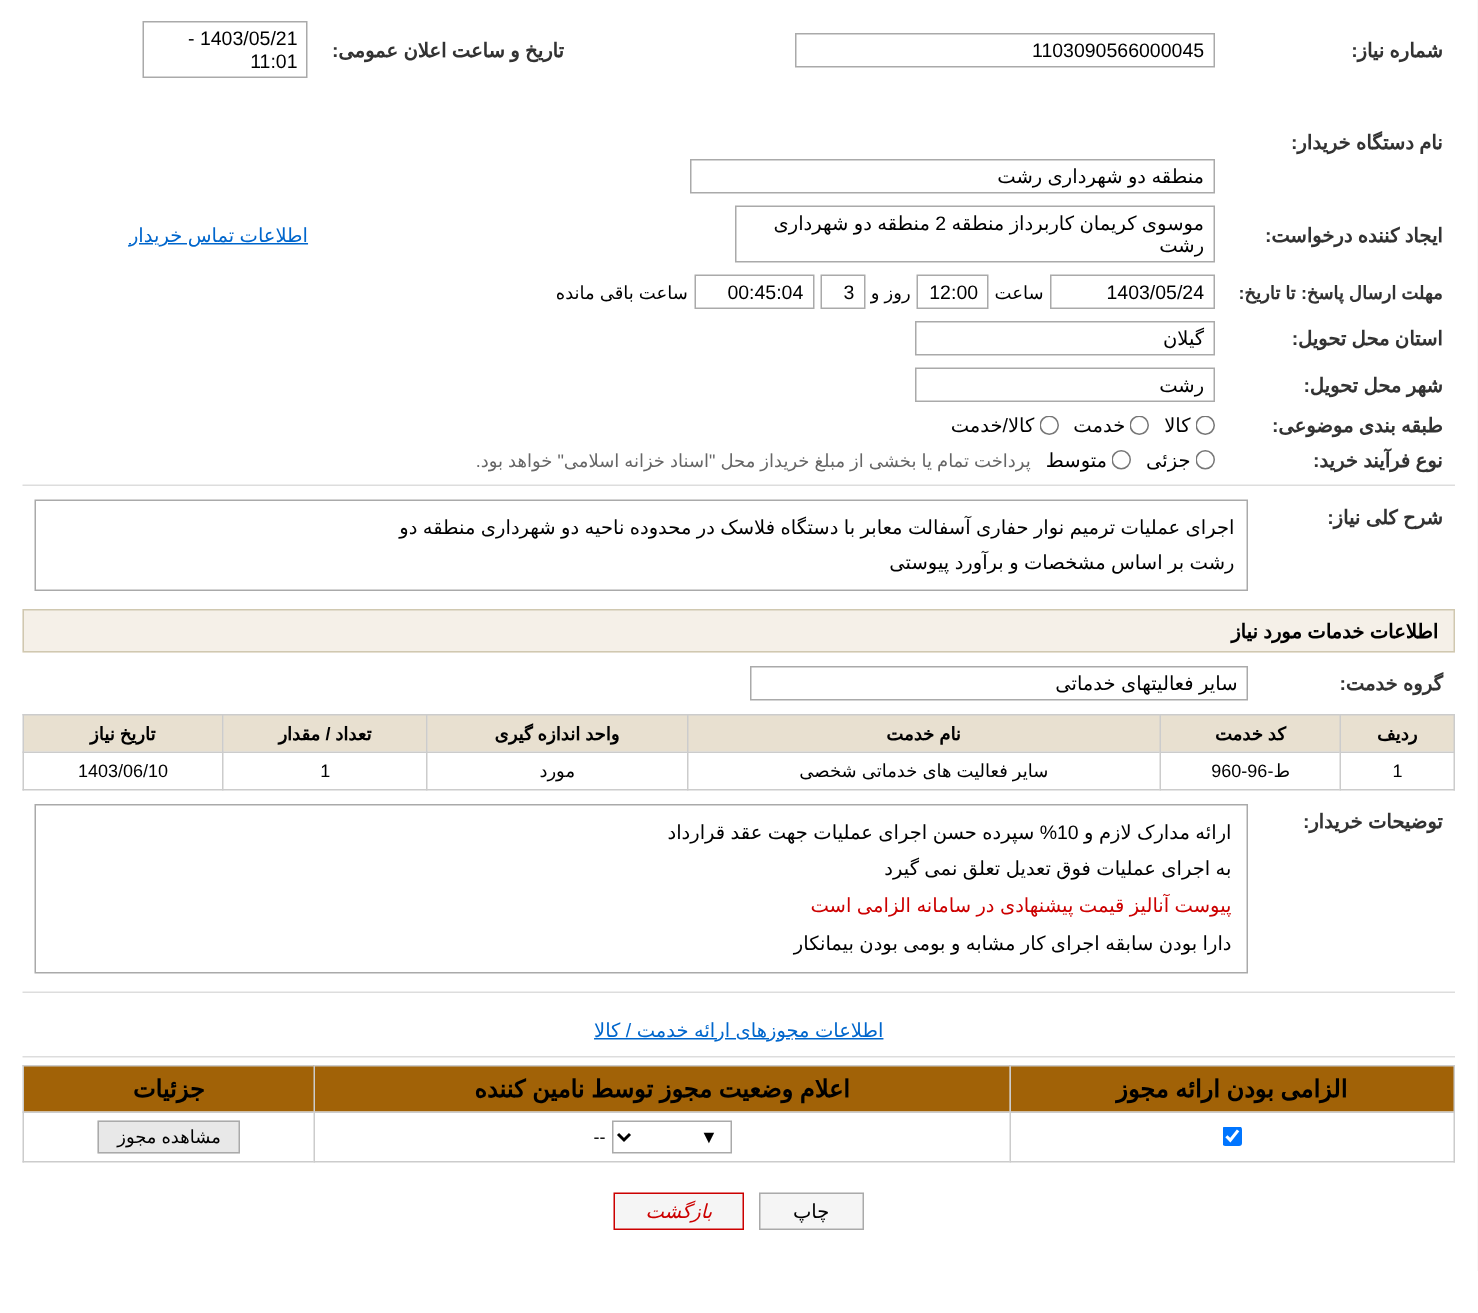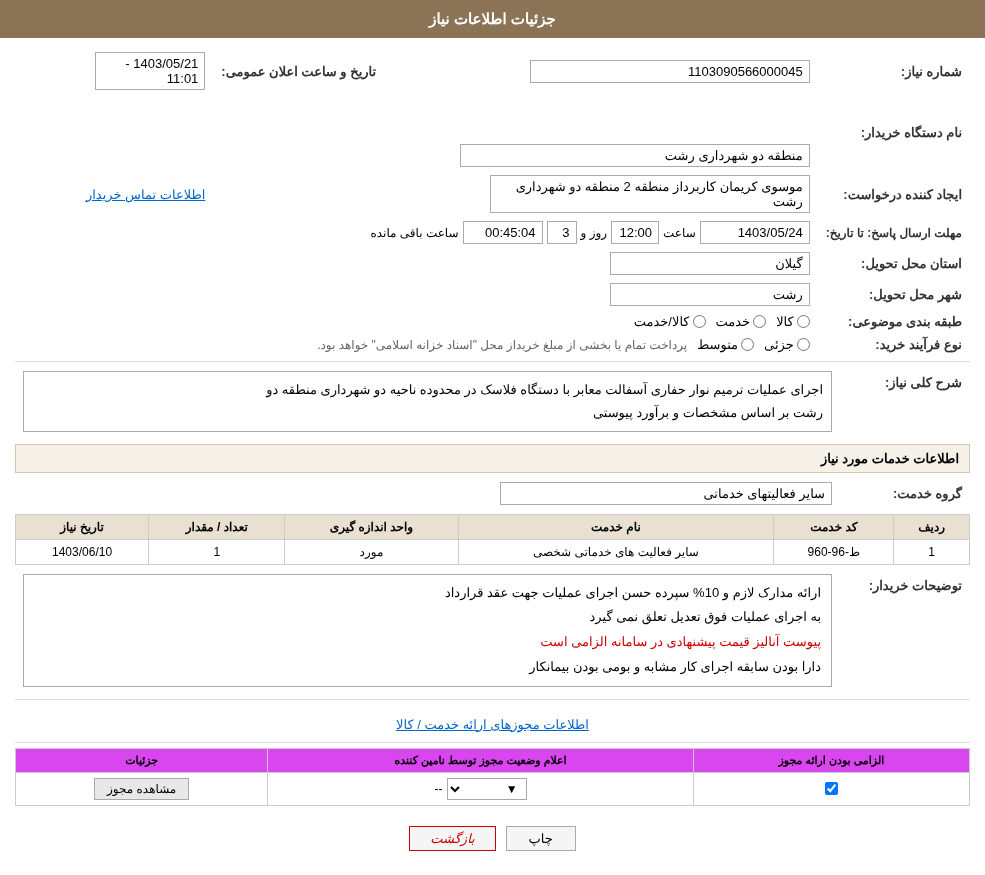--- a/index.html
+++ b/index.html
@@ -138,26 +138,26 @@
       padding: 5px 0;
       font-size: 13px;
       margin-top: 12px;
     }
     .permit-table {
       width: 100%;
       border-collapse: collapse;
       margin: 5px 0;
     }
     .permit-table th {
-      background: #d946ef;
+      background: #a16207;
       border: 1px solid #ccc;
       padding: 5px 8px;
       text-align: center;
       font-weight: bold;
-      font-size: 11px;
+      font-size: 16px;
     }
     .permit-table td {
       border: 1px solid #ccc;
       padding: 5px 8px;
       text-align: center;
       font-size: 12px;
       vertical-align: middle;
     }
     .btn-view {
       background: #e8e8e8;
@@ -217,23 +217,20 @@
     }
     .notes-section {
       margin-top: 3px;
     }
   </style>
 </head>
 <body>
 
 <div class="page-wrapper">
 
-  <div class="header-bar">
-    <span>جزئیات اطلاعات نیاز</span>
-  </div>
 
   <div class="content">
 
     <table class="info-table">
       <tbody>
 
         <tr>
           <td class="label-cell">شماره نیاز:</td>
           <td class="value-cell">
             <span class="input-box input-wide">1103090566000045</span>

